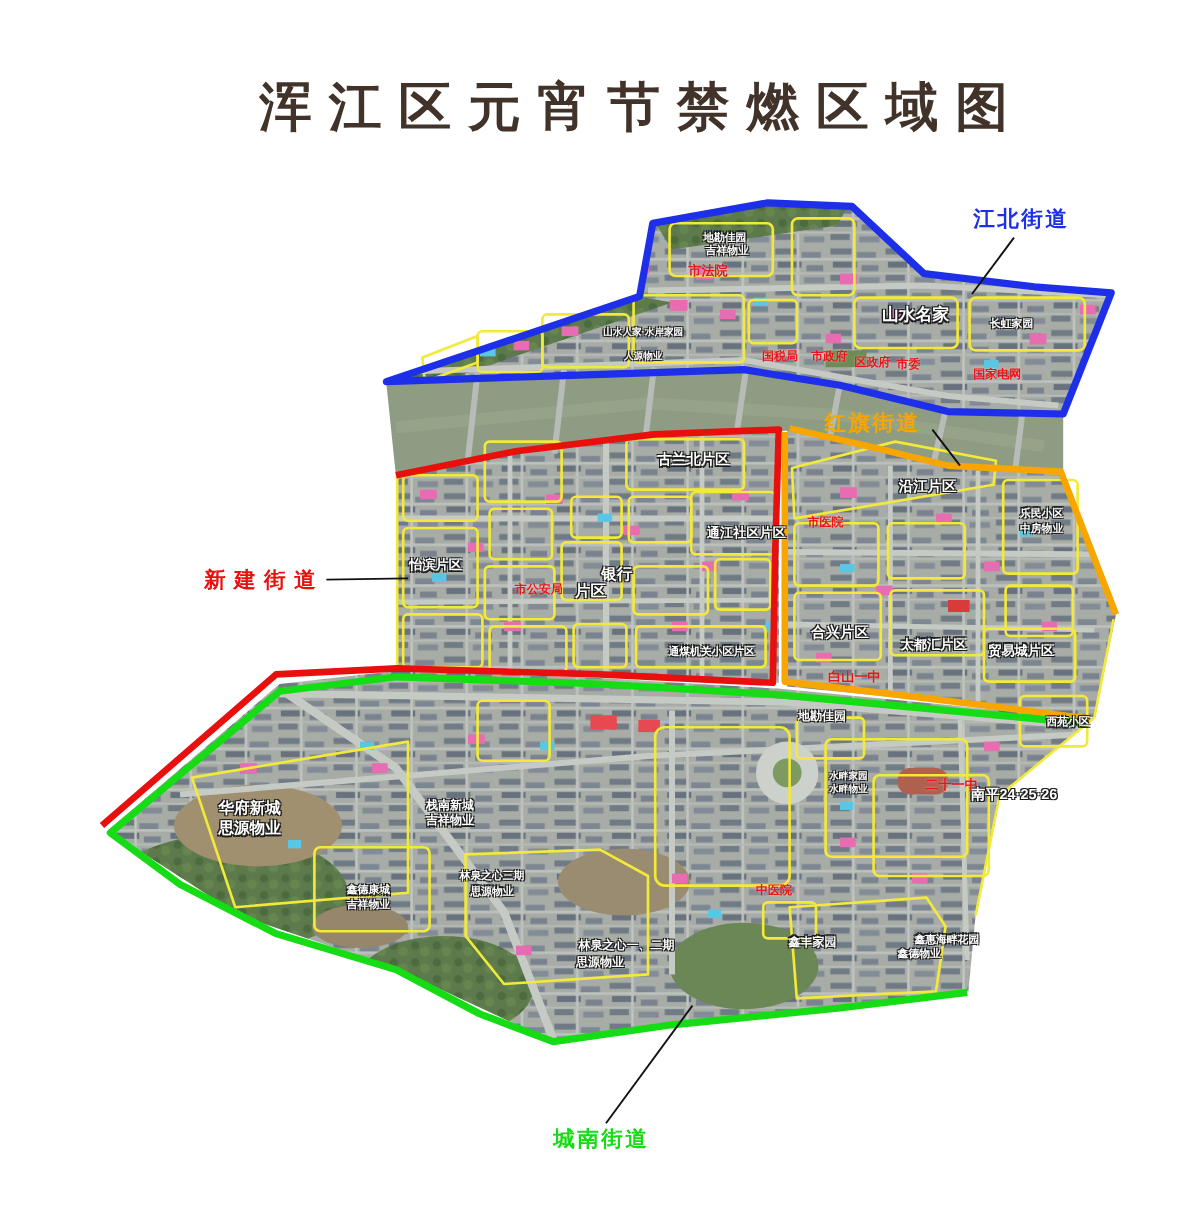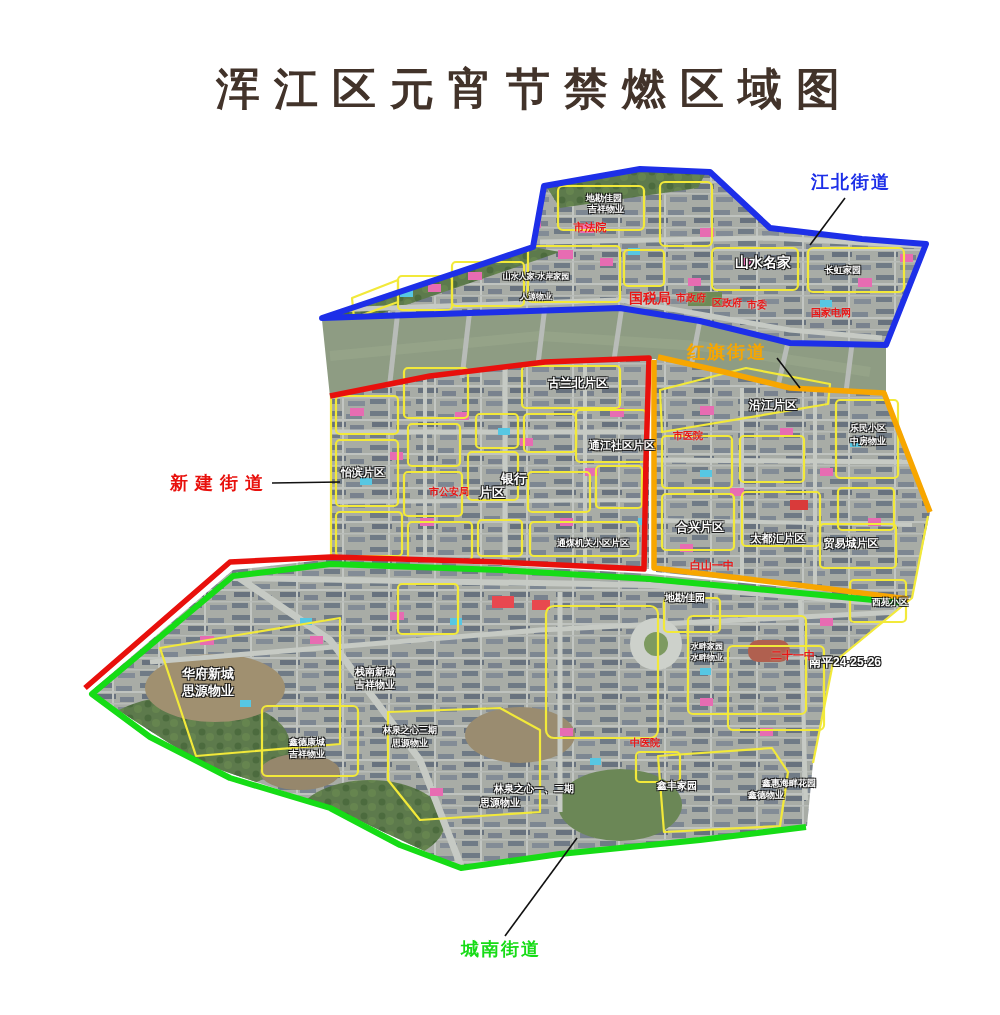--- a/index.html
+++ b/index.html
@@ -285,29 +285,29 @@
       <div class="map-label white" style="left: 890px; top: 602px; font-size: 9px;">西苑小区</div>
       <div class="map-label white" style="left: 845px; top: 662px; font-size: 12px;">南平24·25·26</div>
       <div class="map-label white" style="left: 208px; top: 673px; font-size: 13px;">华府新城</div>
       <div class="map-label white" style="left: 208px; top: 690px; font-size: 13px;">思源物业</div>
       <div class="map-label white" style="left: 375px; top: 672px; font-size: 10px;">栈南新城</div>
       <div class="map-label white" style="left: 375px; top: 685px; font-size: 10px;">吉祥物业</div>
       <div class="map-label white" style="left: 307px; top: 742px; font-size: 9px;">鑫德康城</div>
       <div class="map-label white" style="left: 307px; top: 754px; font-size: 9px;">吉祥物业</div>
       <div class="map-label white" style="left: 410px; top: 730px; font-size: 9px;">林泉之心三期</div>
       <div class="map-label white" style="left: 410px; top: 743px; font-size: 9px;">思源物业</div>
-      <div class="map-label white" style="left: 519px; top: 789px; font-size: 10px; padding-left: 30px;">林泉之心一、二期</div>
+      <div class="map-label white" style="left: 507px; top: 789px; font-size: 10px; padding-left: 30px;">林泉之心一、二期</div>
       <div class="map-label white" style="left: 500px; top: 803px; font-size: 10px;">思源物业</div>
       <div class="map-label white" style="left: 707px; top: 647px; font-size: 8px;">水畔家园</div>
       <div class="map-label white" style="left: 707px; top: 658px; font-size: 8px;">水畔物业</div>
       <div class="map-label white" style="left: 677px; top: 786px; font-size: 10px;">鑫丰家园</div>
       <div class="map-label white" style="left: 765px; top: 783px; font-size: 9px; margin-left: 24px;">鑫惠海畔花园</div>
       <div class="map-label white" style="left: 766px; top: 795px; font-size: 9px;">鑫德物业</div>
       <div class="map-label red" style="left: 590px; top: 227px; font-size: 11px;">市法院</div>
-      <div class="map-label red" style="left: 650px; top: 298px; font-size: 14px;">国税局</div>
+      <div class="map-label red" style="left: 650px; top: 298px; font-size: 10px;">国税局</div>
       <div class="map-label red" style="left: 691px; top: 298px; font-size: 10px;">市政府</div>
       <div class="map-label red" style="left: 727px; top: 303px; font-size: 10px;">区政府</div>
       <div class="map-label red" style="left: 757px; top: 305px; font-size: 10px;">市委</div>
       <div class="map-label red" style="left: 831px; top: 313px; font-size: 10px;">国家电网</div>
       <div class="map-label red" style="left: 449px; top: 492px; font-size: 10px;">市公安局</div>
       <div class="map-label red" style="left: 688px; top: 436px; font-size: 10px;">市医院</div>
       <div class="map-label red" style="left: 712px; top: 565px; font-size: 11px;">白山一中</div>
       <div class="map-label red" style="left: 793px; top: 655px; font-size: 11px;">二十一中</div>
       <div class="map-label red" style="left: 645px; top: 743px; font-size: 10px;">中医院</div>
     </div>

